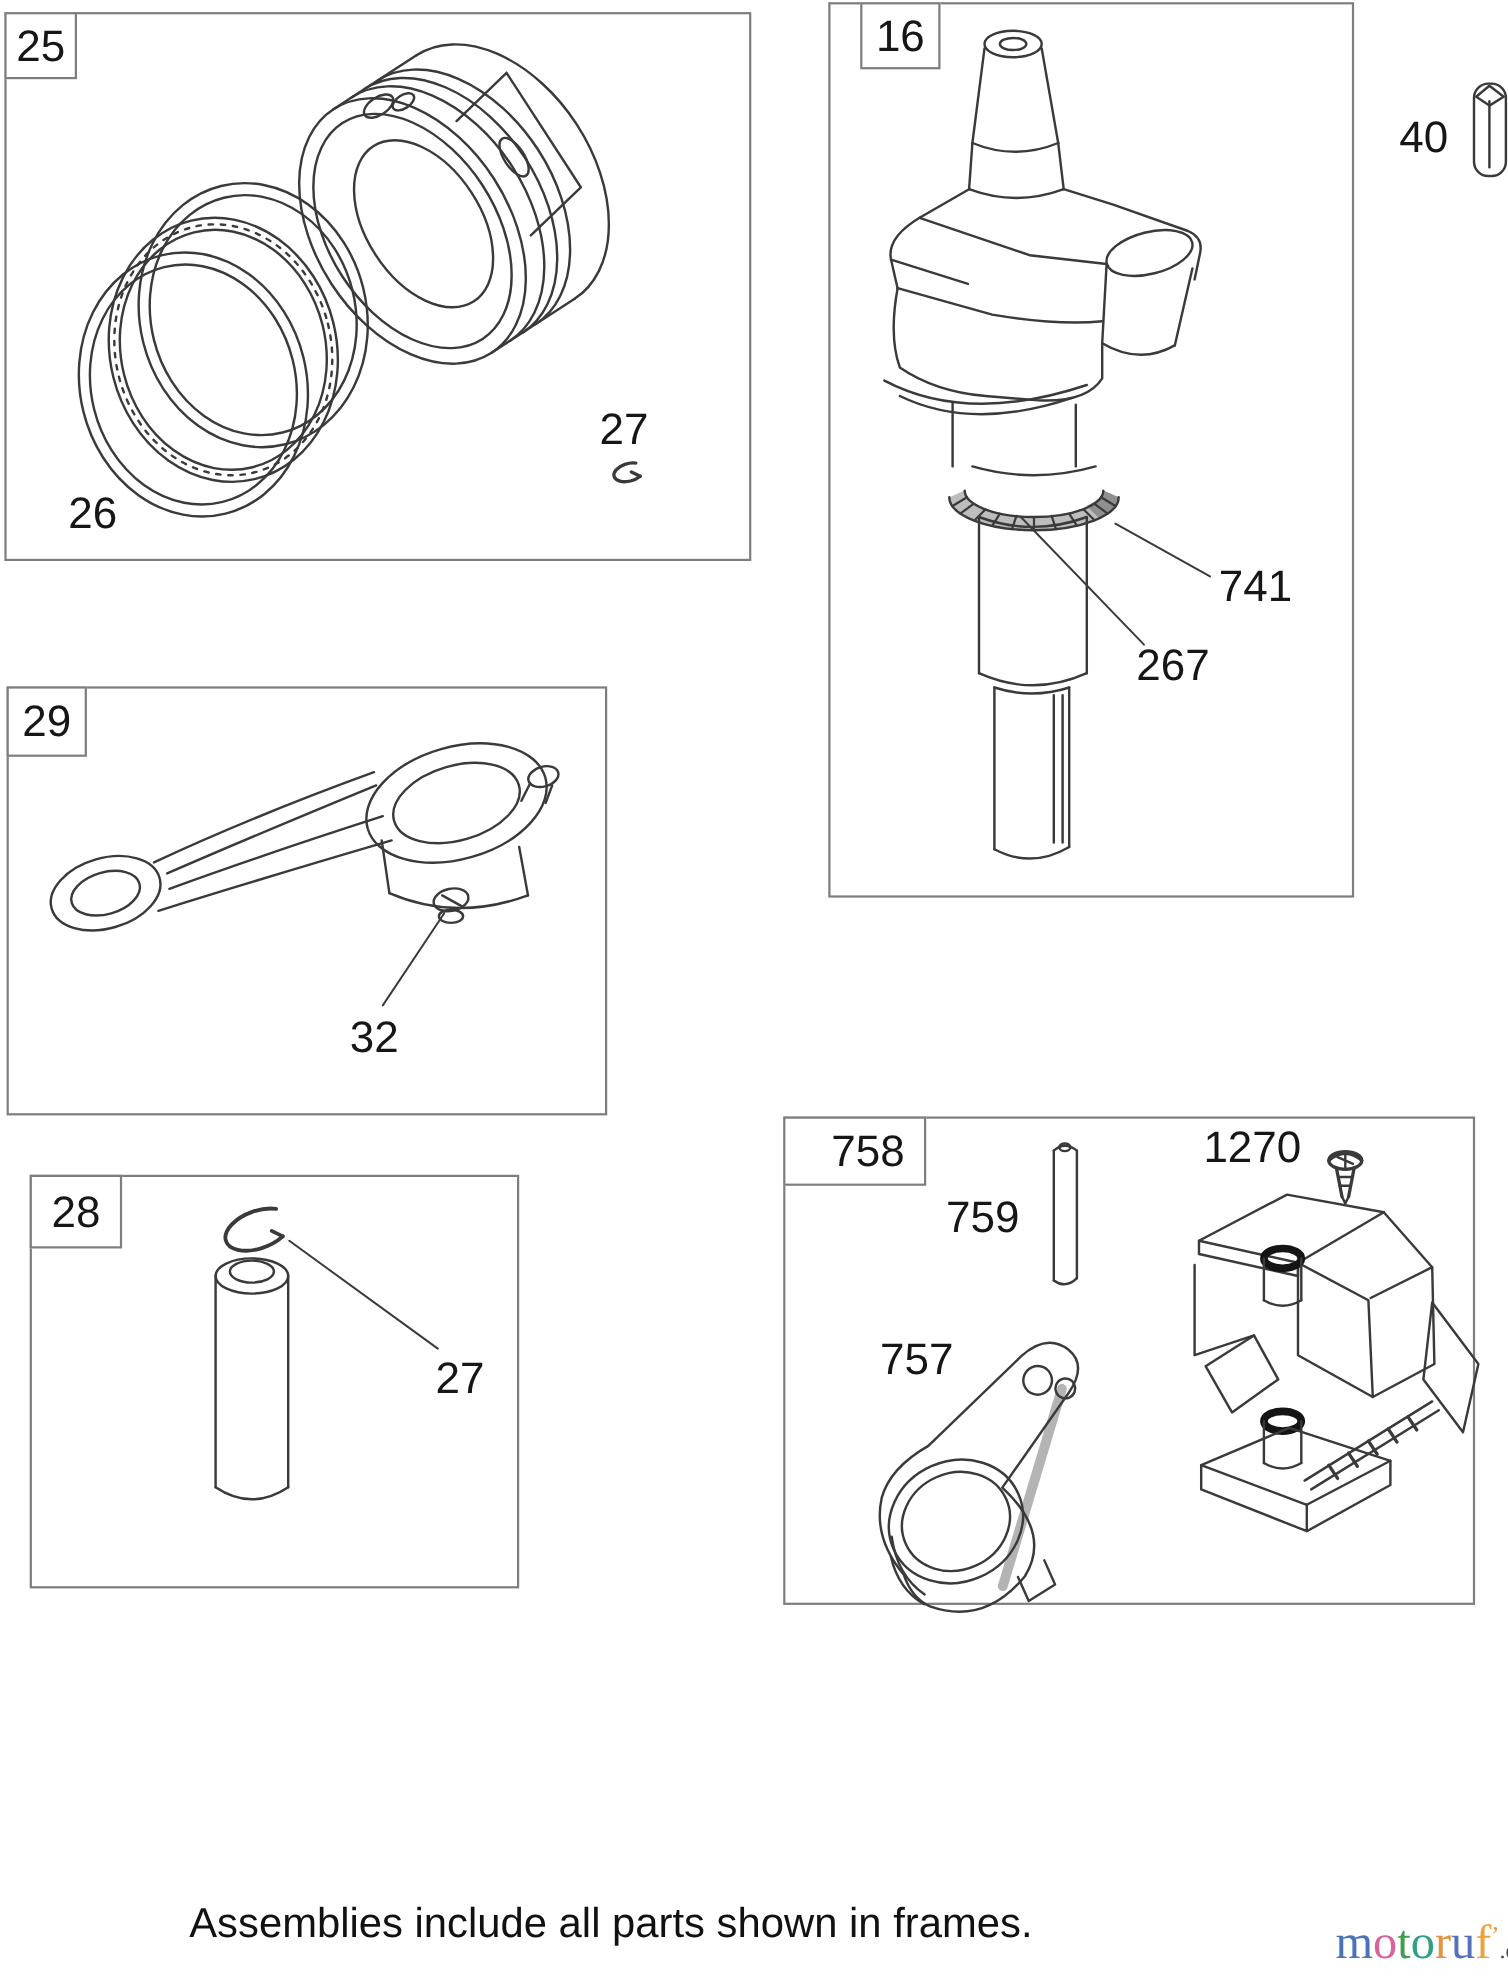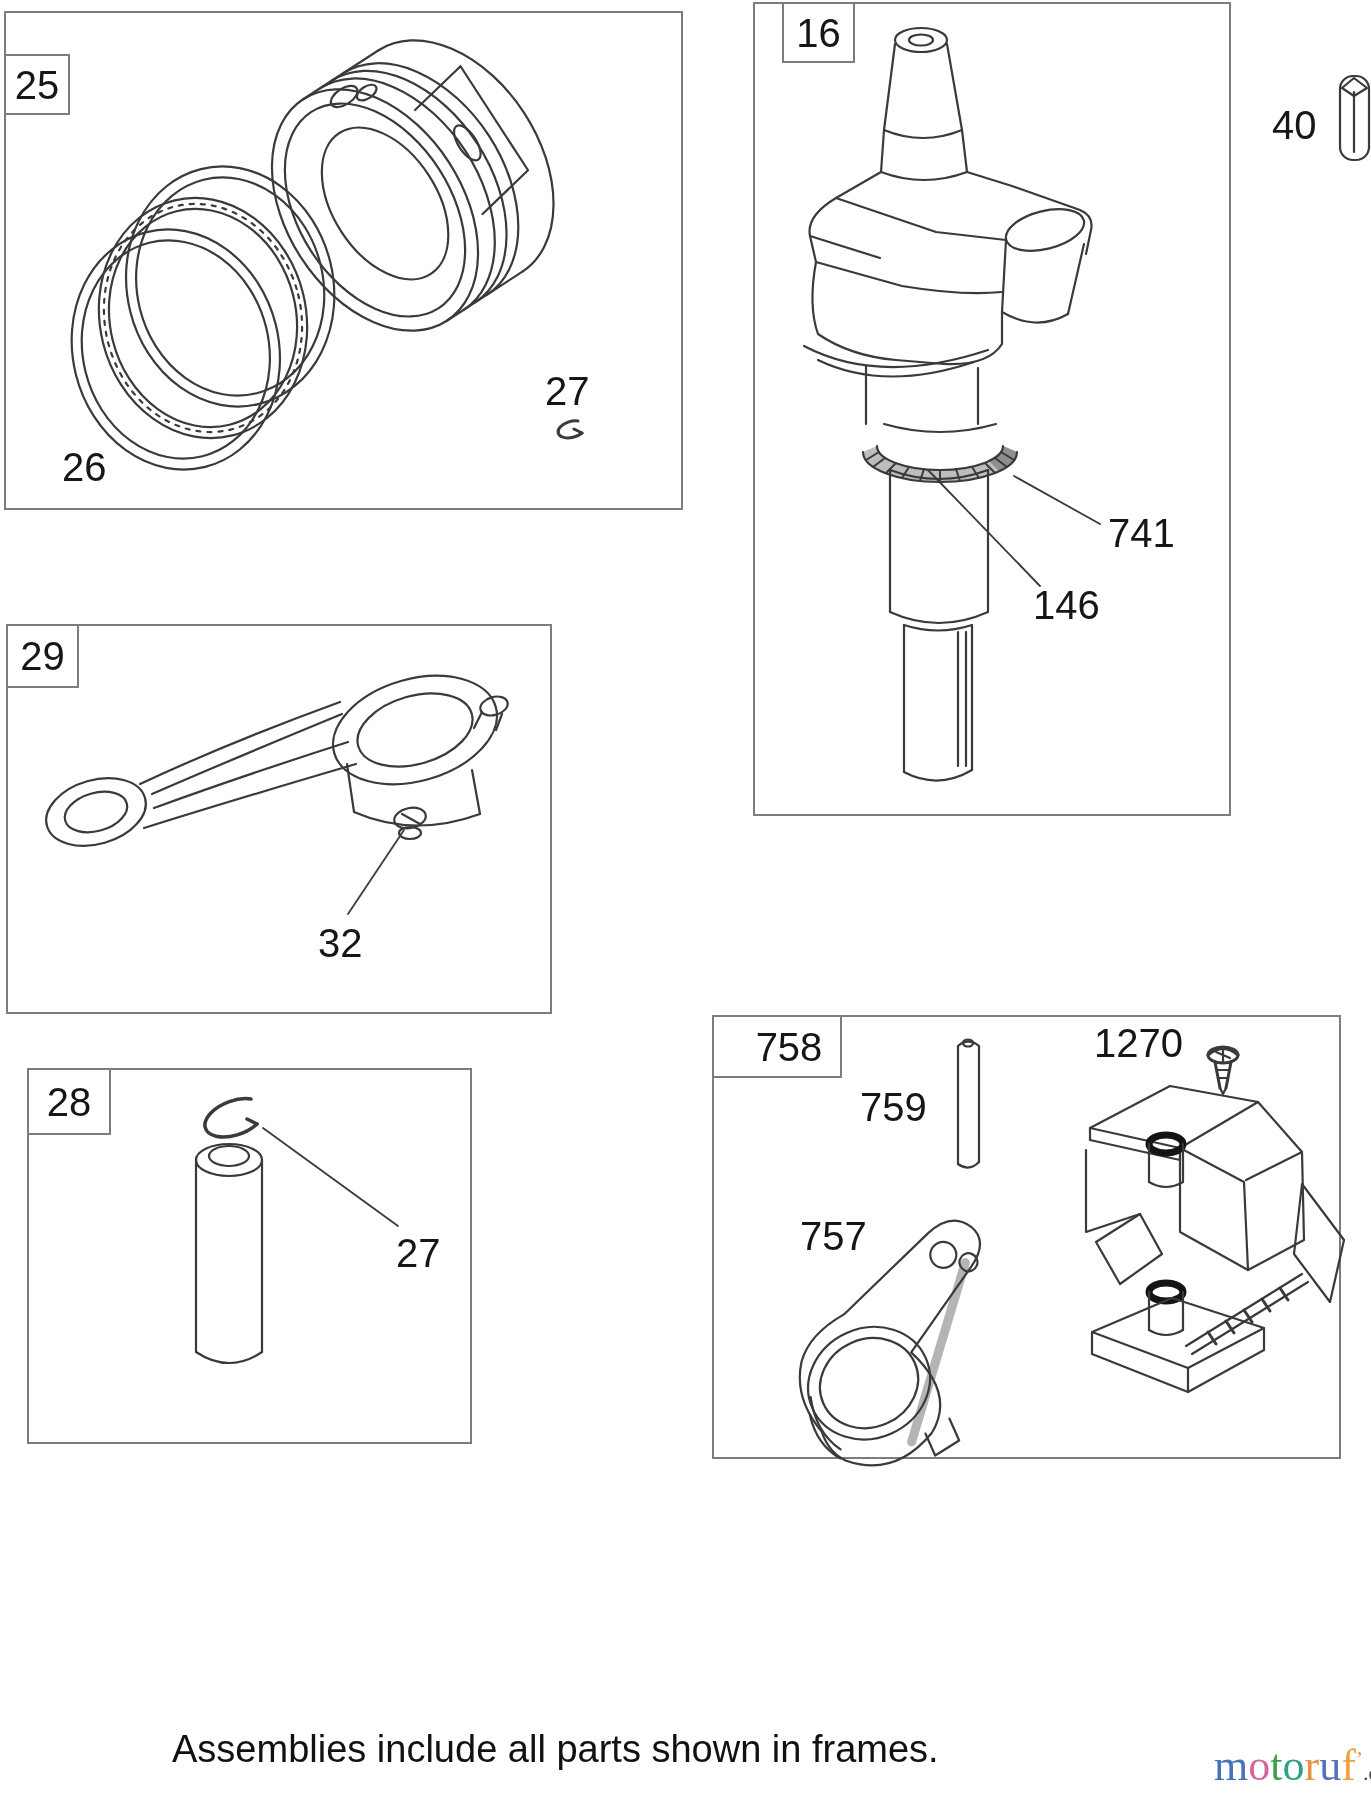--- a/index.html
+++ b/index.html
@@ -27,41 +27,41 @@
 </style>
 </head>
 <body>
 
 <div class="frame" style="left:4px;top:11px;width:675px;height:495px;"></div>
 <div class="frame" style="left:753px;top:2px;width:474px;height:810px;"></div>
 <div class="frame" style="left:6px;top:624px;width:542px;height:386px;"></div>
 <div class="frame" style="left:27px;top:1068px;width:441px;height:372px;"></div>
 <div class="frame" style="left:712px;top:1015px;width:625px;height:440px;"></div>
 
-<div class="flabel" style="left:4px;top:11px;width:62px;height:57px;margin-top:43px;">
+<div class="flabel" style="left:4px;top:11px;width:62px;height:57px;">
   <span>25</span>
 </div>
 <div class="flabel" style="left:782px;top:2px;width:69px;height:57px;">
   <span>16</span>
 </div>
 <div class="flabel" style="left:6px;top:624px;width:69px;height:60px;">
   <span>29</span>
 </div>
 <div class="flabel" style="left:27px;top:1068px;width:80px;height:63px;align-items:center;">
   <span>28</span>
 </div>
 <div class="flabel" style="left:712px;top:1015px;width:102px;height:59px;padding-left:24px;">
   <span>758</span>
 </div>
 
 <div class="callout" style="left:62px;top:410px;margin-top:36px;">26</div>
 <div class="callout" style="left:545px;top:370px;">27</div>
 <div class="callout" style="left:1272px;top:104px;">40</div>
 <div class="callout" style="left:1108px;top:512px;">741</div>
-<div class="callout" style="left:1033px;top:584px;">146</div>
+<div class="callout" style="left:1033px;top:584px;">267</div>
 <div class="callout" style="left:318px;top:922px;">32</div>
 <div class="callout" style="left:396px;top:1232px;">27</div>
 <div class="callout" style="left:860px;top:1086px;">759</div>
 <div class="callout" style="left:1094px;top:1022px;">1270</div>
 <div class="callout" style="left:800px;top:1215px;">757</div>
 
 <svg class="art" width="1371" height="1800" viewBox="0 0 1371 1800" fill="none" stroke="#3a3a3a" stroke-width="2.2" stroke-linecap="round" stroke-linejoin="round">
 
   <g transform="translate(203,318) rotate(-14)">
     <ellipse cx="34" cy="-24" rx="103" ry="121"></ellipse>

